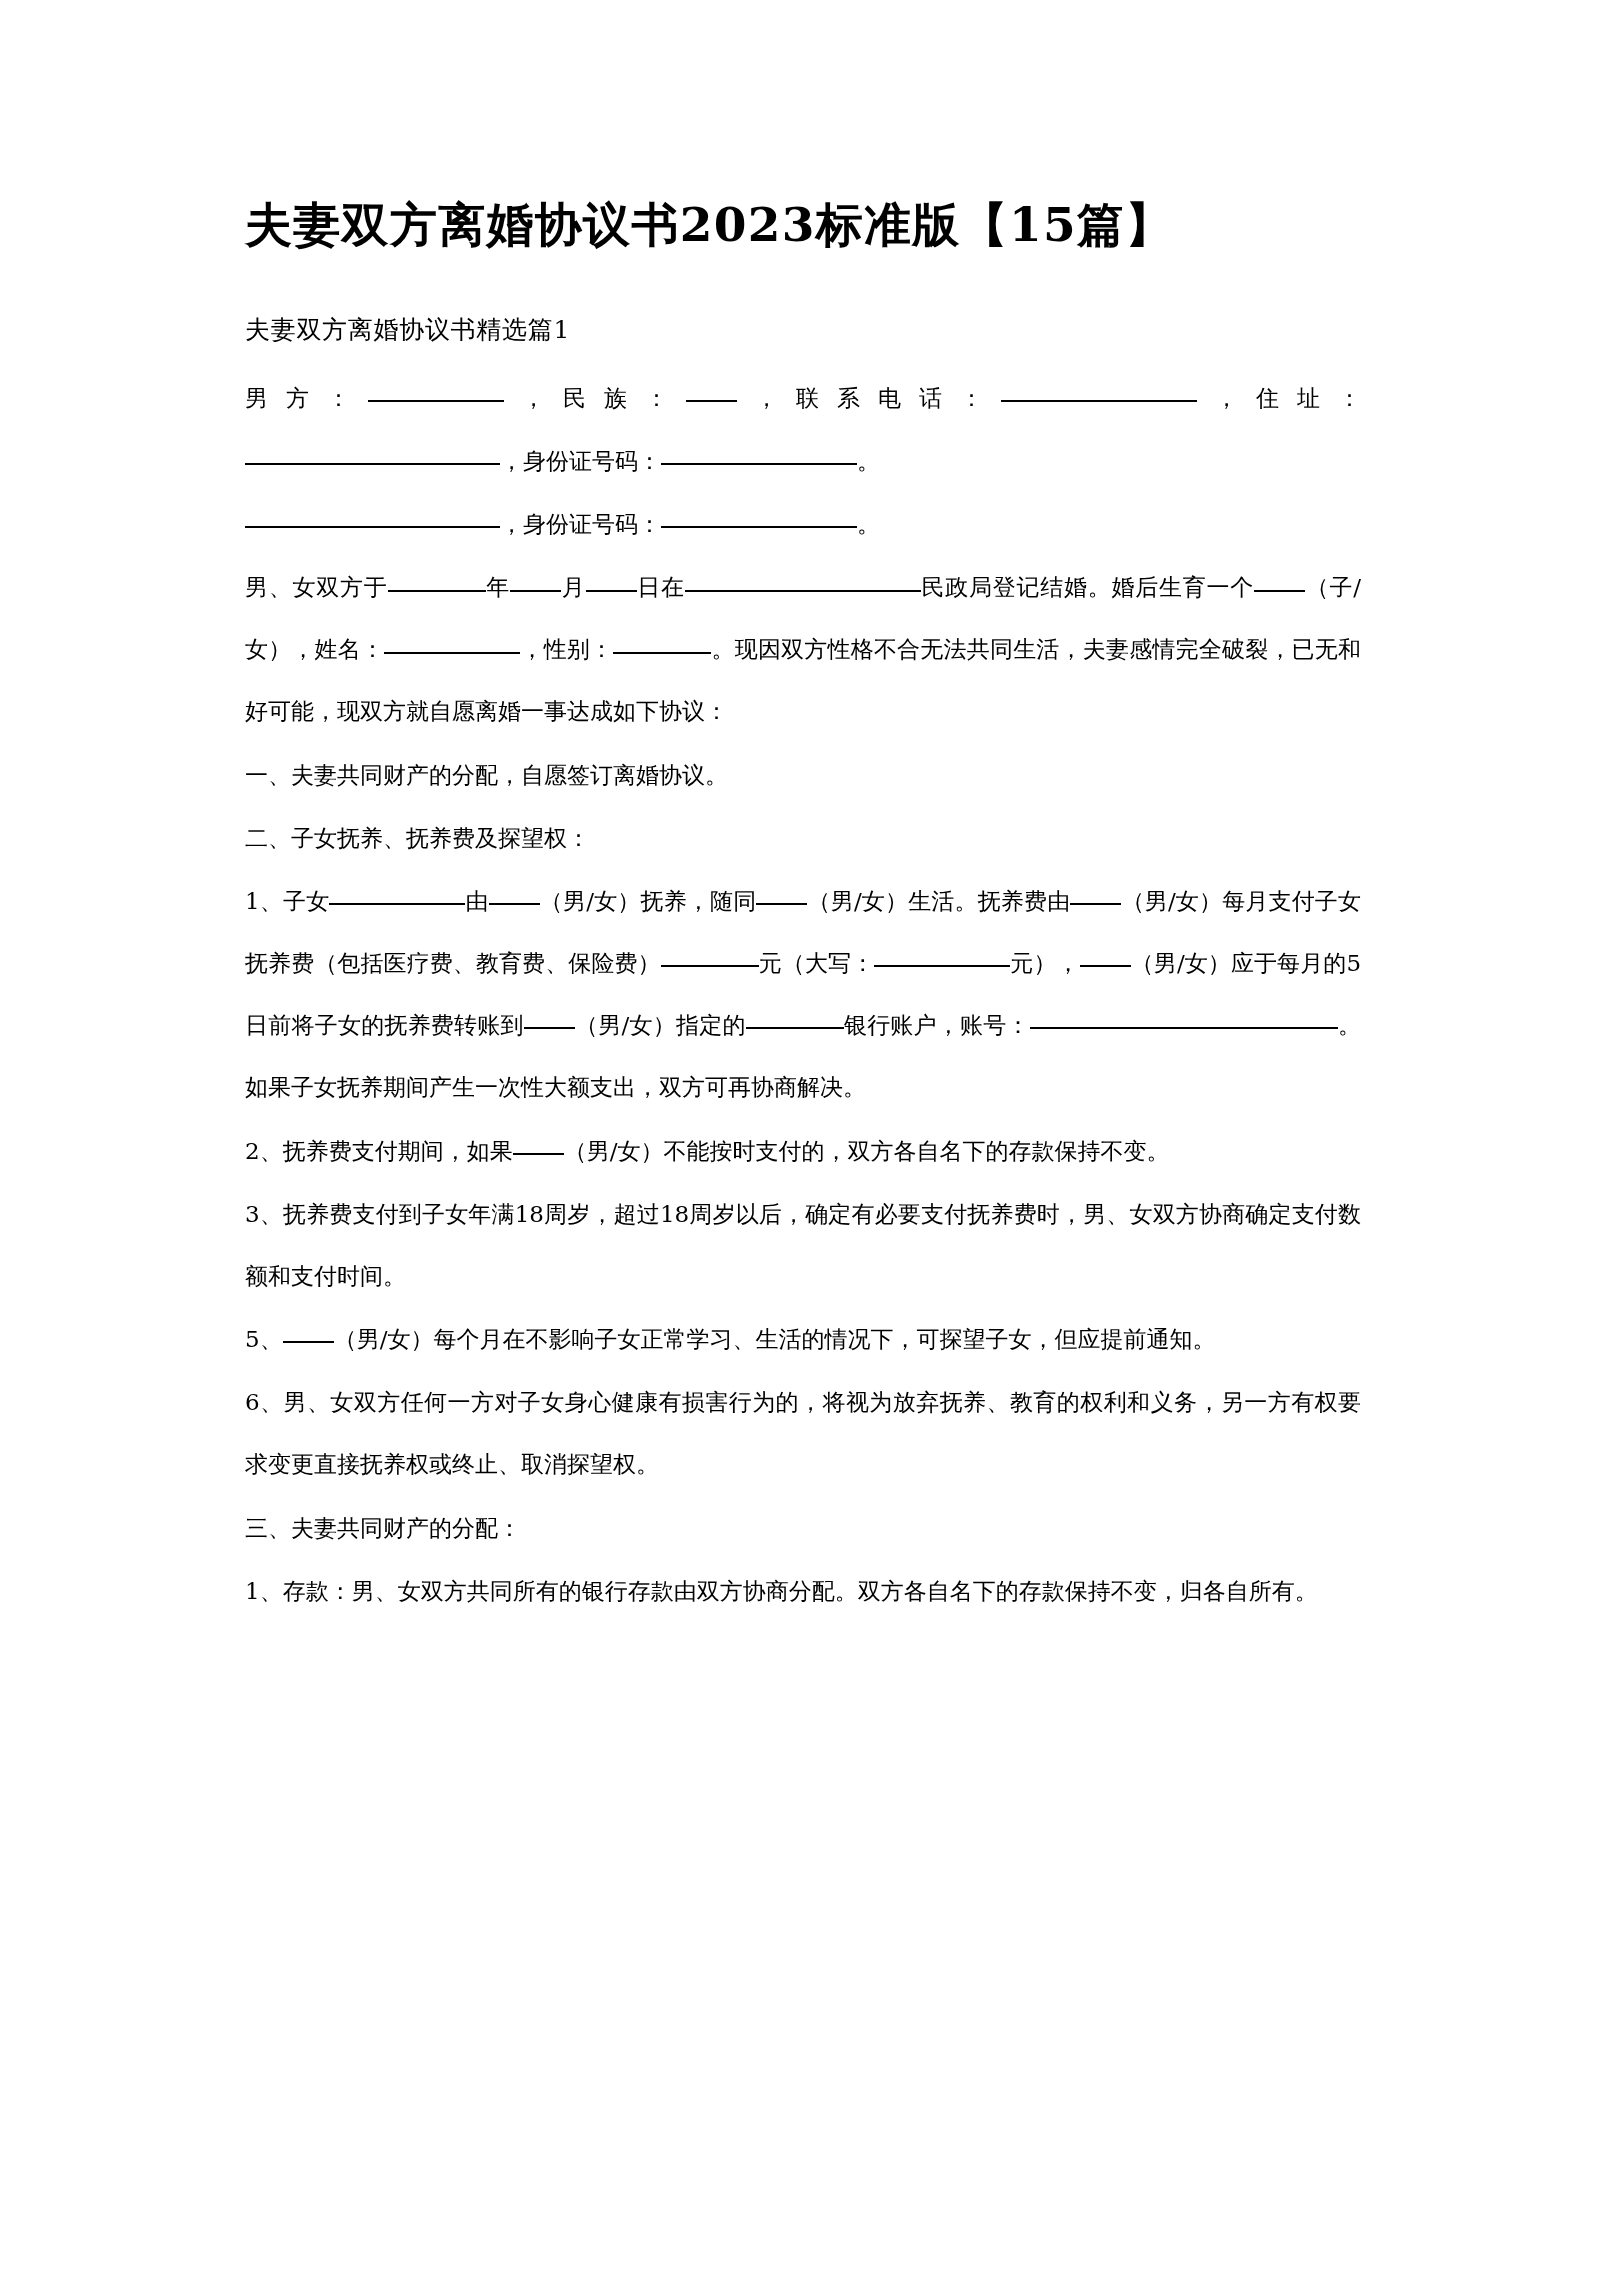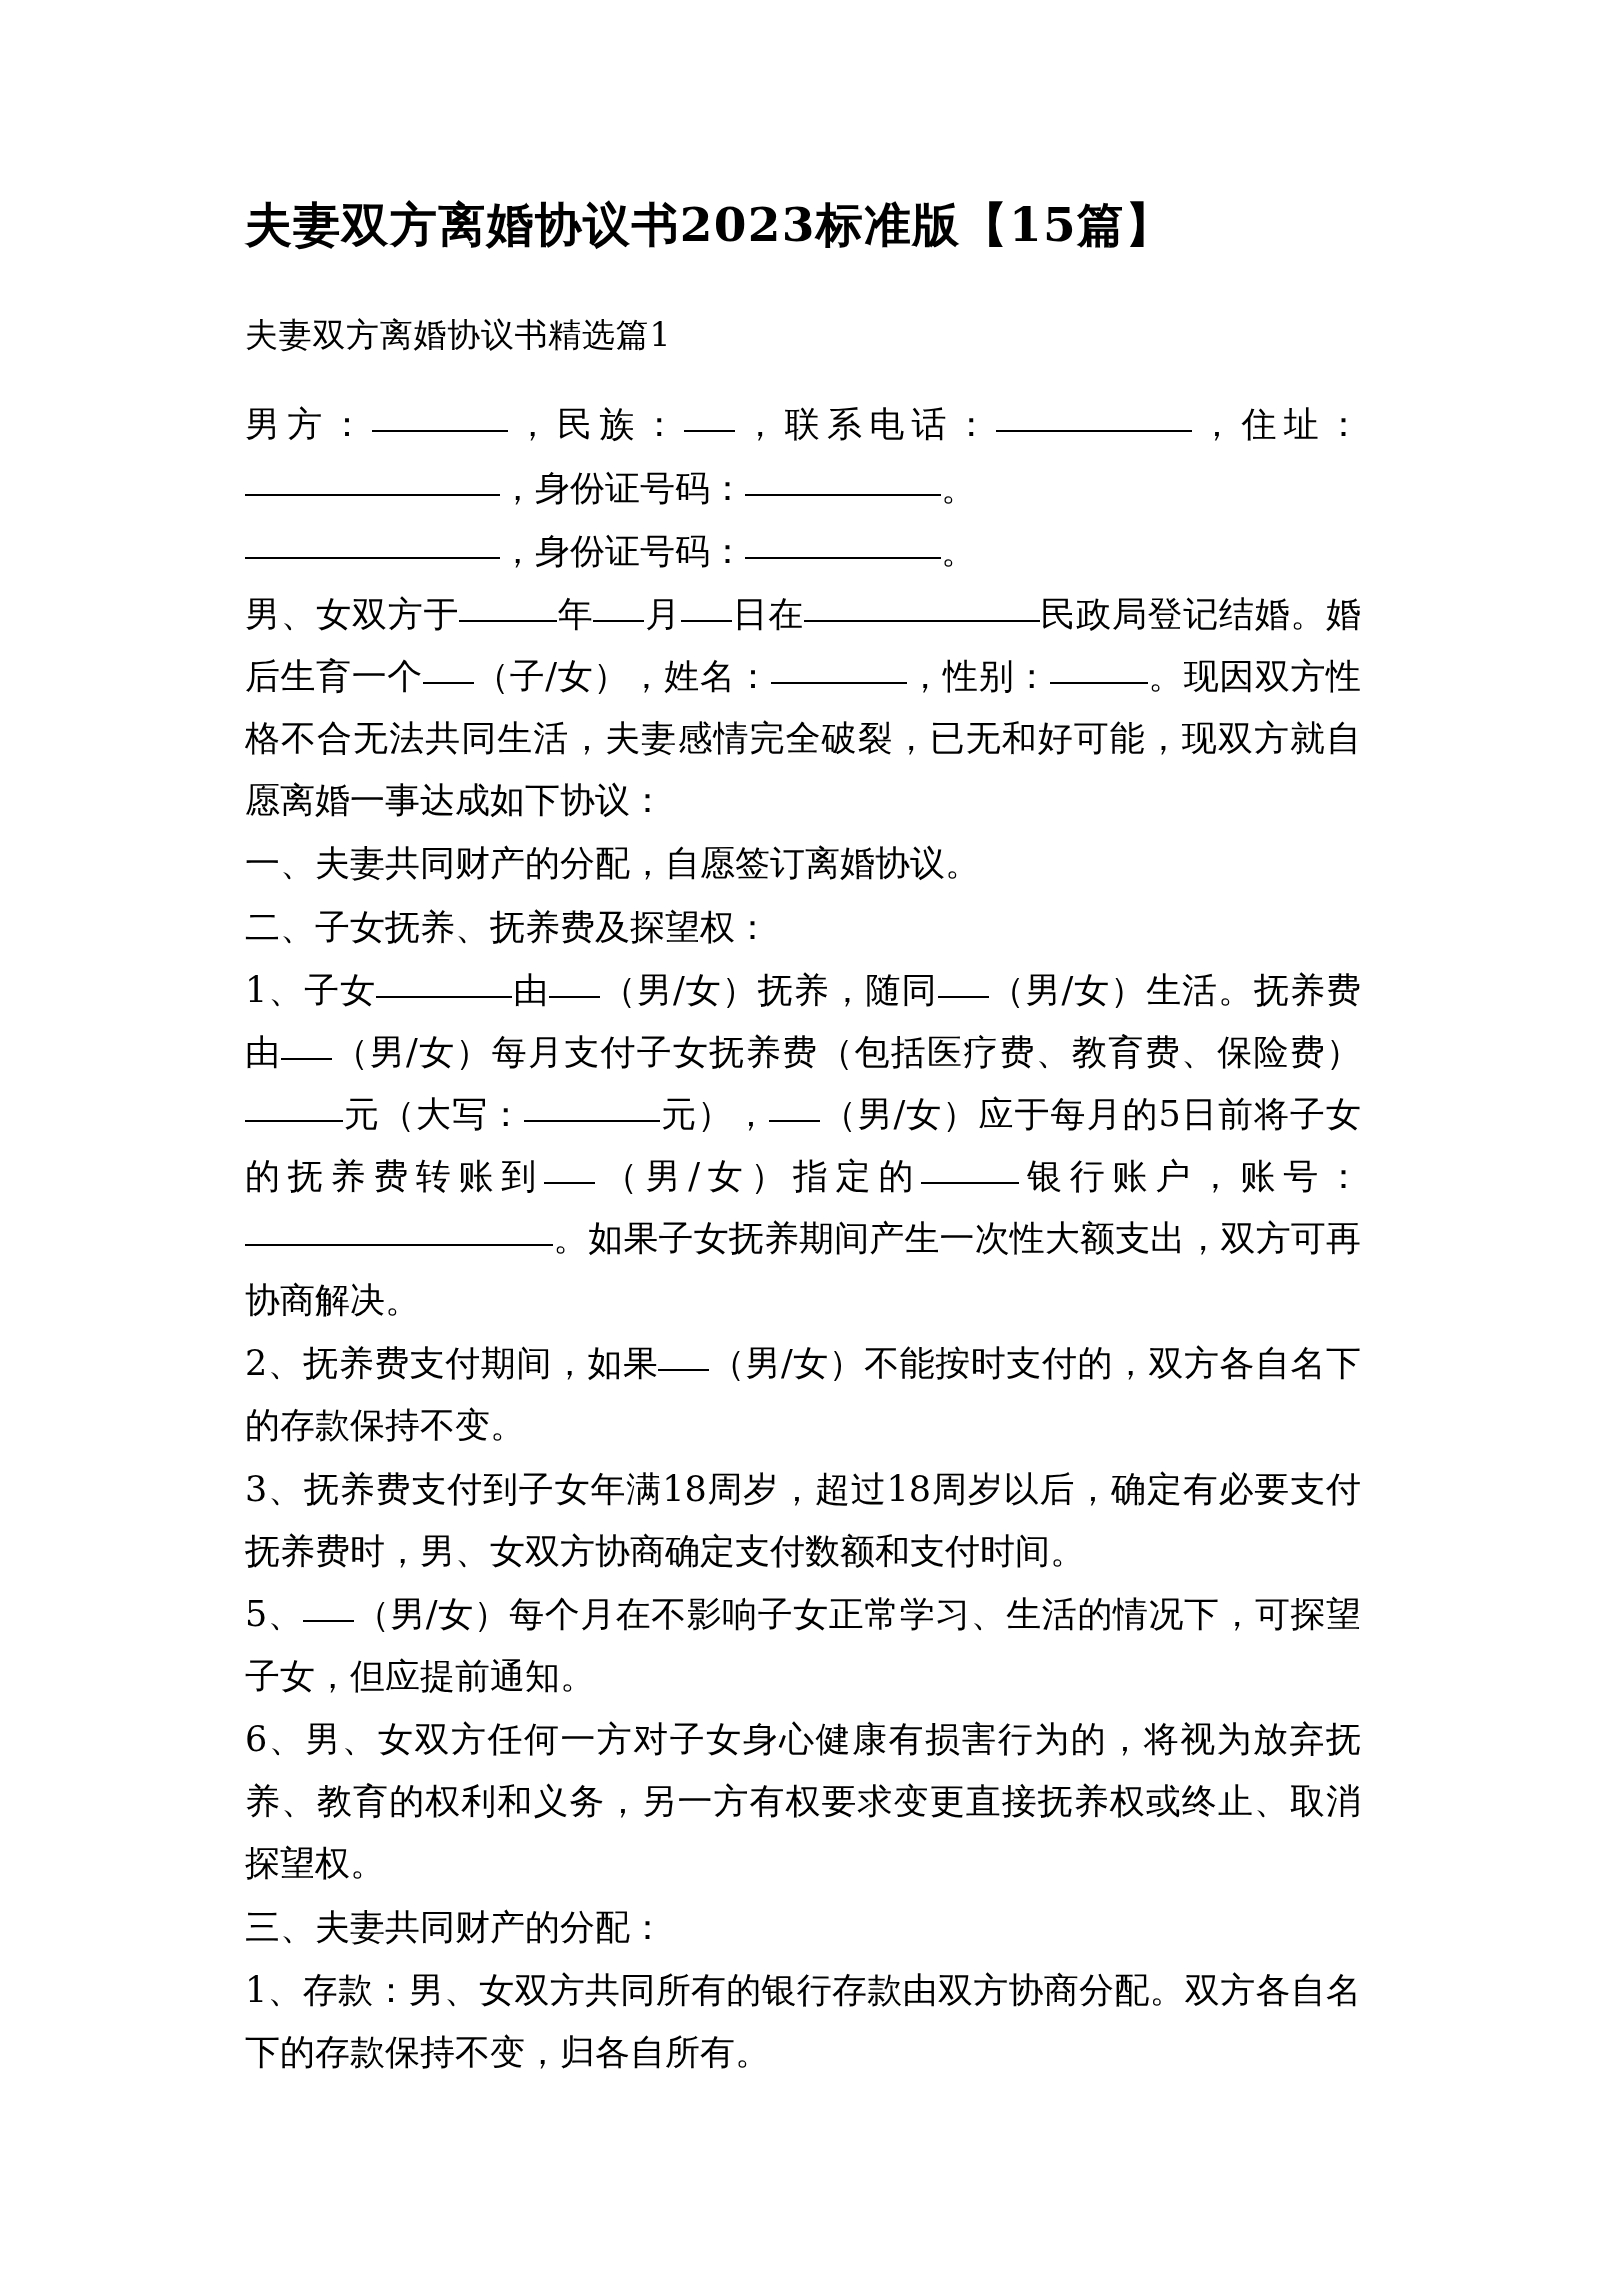--- a/index.html
+++ b/index.html
@@ -32,29 +32,29 @@
     font-weight: bold;
     line-height: 1.25;
     letter-spacing: 1.3px;
     margin: 0 0 58px 0;
     text-align: left;
     white-space: nowrap;
   }
 
   
   .sub-heading {
-    font-size: 33px;
+    font-size: 25px;
     line-height: 1.35;
-    margin: 0 0 36px 0;
+    margin: 0 0 20px 0;
     letter-spacing: 0.7px;
   }
 
   
   .para {
-    font-size: 35px;
+    font-size: 23px;
     line-height: 62px;
     margin: 0 0 1.3px 0;
     text-align: justify;
     text-justify: inter-ideograph;
     letter-spacing: 0px;
     word-break: break-all;
   }
   .para.justify-all {
     text-align-last: justify;
   }

